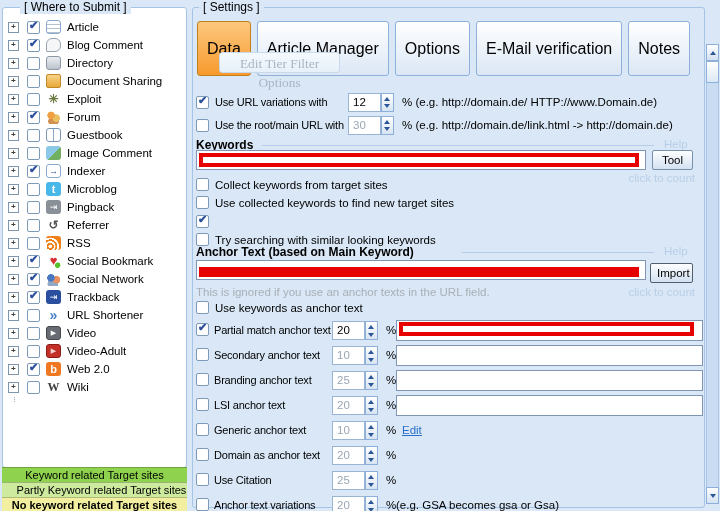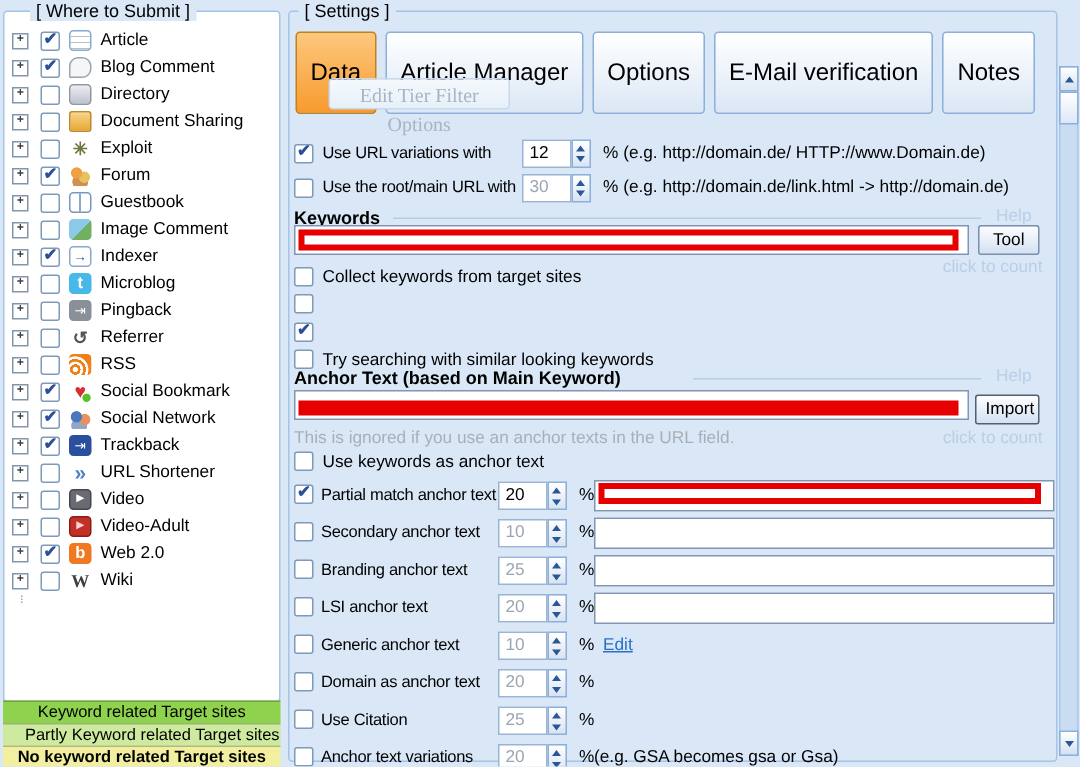--- a/index.html
+++ b/index.html
@@ -316,20 +316,21 @@
 <button class="btn abs" style="position:absolute;left:652px;top:150px;width:41px;height:20px;font-family:inherit">Tool</button>
 <div class="hint" style="left:585px;top:172px;width:110px;text-align:right">click to count</div>
 
 <div id="kw-options">
     <div class="opt-row">
       <span class="cb"></span>
       <span>Collect keywords from target sites</span>
     </div>
     <div class="opt-row">
       <span class="cb"></span>
+      <span>Use collected keywords to find new target sites</span>
     </div>
     <div class="opt-row">
       <span class="cb checked"></span>
     </div>
     <div class="opt-row">
       <span class="cb"></span>
       <span>Try searching with similar looking keywords</span>
     </div>
   </div>
 

